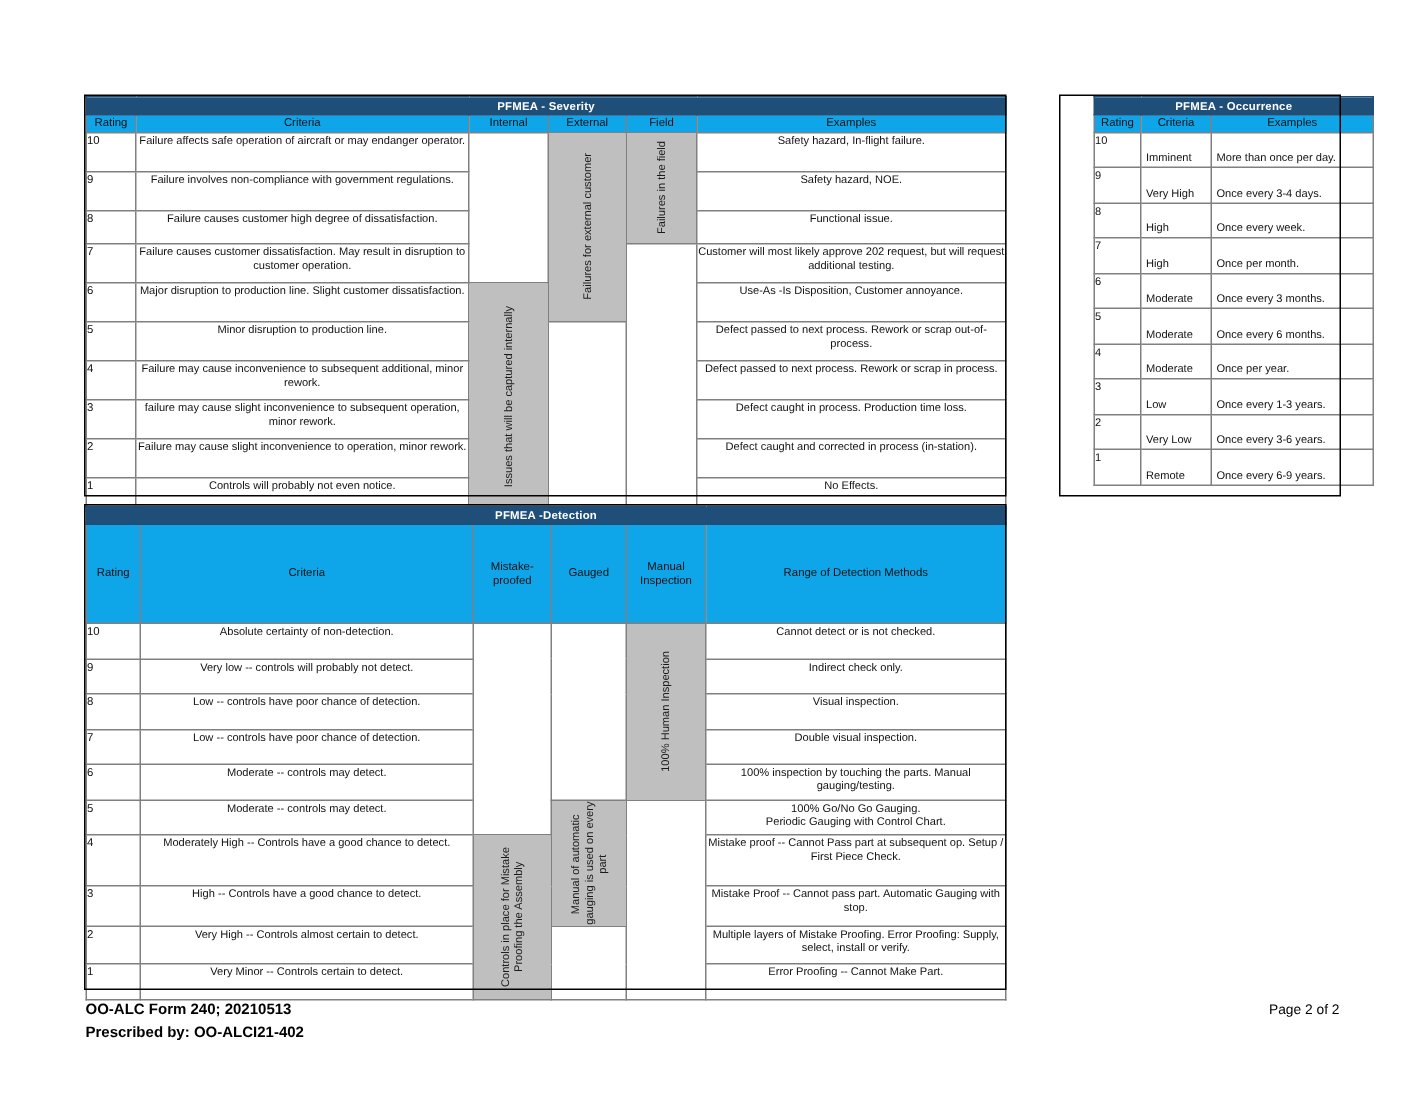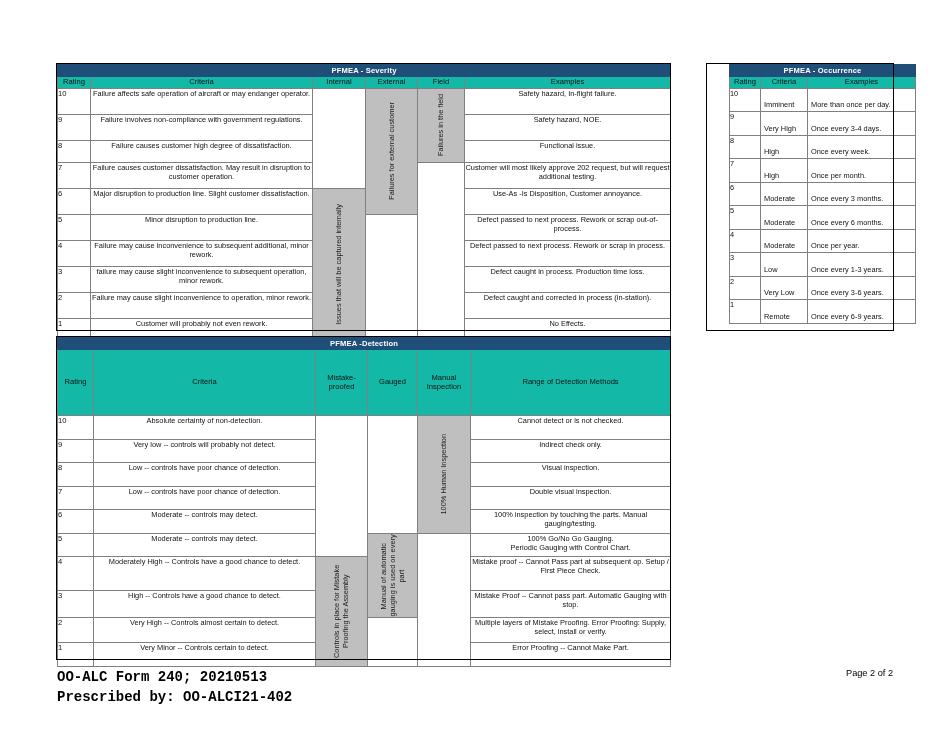--- a/index.html
+++ b/index.html
@@ -34,21 +34,21 @@
     font-size: 7.6px;
     font-weight: bold;
     text-align: center;
     letter-spacing: .02em;
     border: 1px solid #1f4e79;
     height: 11px;
     line-height: 11px;
     vertical-align: middle;
   }
   .hdr td {
-    background: #14b8a6;
+    background: #0ea5e9;
     color: #111;
     font-size: 7.6px;
     text-align: center;
     vertical-align: middle;
     line-height: 1.15;
     padding: 1px 1px;
   }
   .rating {
     text-align: left;
     vertical-align: middle;
@@ -127,23 +127,22 @@
 
   
   #footer {
     position: absolute;
     left: 57px; top: 667px; width: 836px;
     display: flex;
     justify-content: space-between;
     align-items: flex-start;
   }
   #footer .left {
-    font-size: 14px; font-weight: bold; color: #000;
+    font-size: 10px; font-weight: bold; color: #000;
     line-height: 1.45;
-    font-family: Liberation Mono, monospace;
   }
   #footer .right {
     font-size: 9.2px; font-weight: normal; color: #000;
     padding-top: 1px;
     text-align: center;
   }
 </style>
 </head>
 <body>
 
@@ -238,21 +237,21 @@
       </tr>
 
       <tr style="height:26px">
         <td class="rating">2</td>
         <td class="body-cell">Failure may cause slight inconvenience to operation, minor rework.</td>
         <td class="body-cell">Defect caught and corrected in process (in-station).</td>
       </tr>
 
       <tr style="height:22px">
         <td class="rating">1</td>
-        <td class="body-cell">Customer will probably not even rework.</td>
+        <td class="body-cell">Controls will probably not even notice.</td>
         <td class="body-cell">No Effects.</td>
       </tr>
     </tbody>
   </table>
 
   <table class="tbl" id="occ">
     <colgroup>
         <col class="o-rating">
         <col class="o-crit">
         <col class="o-ex">

